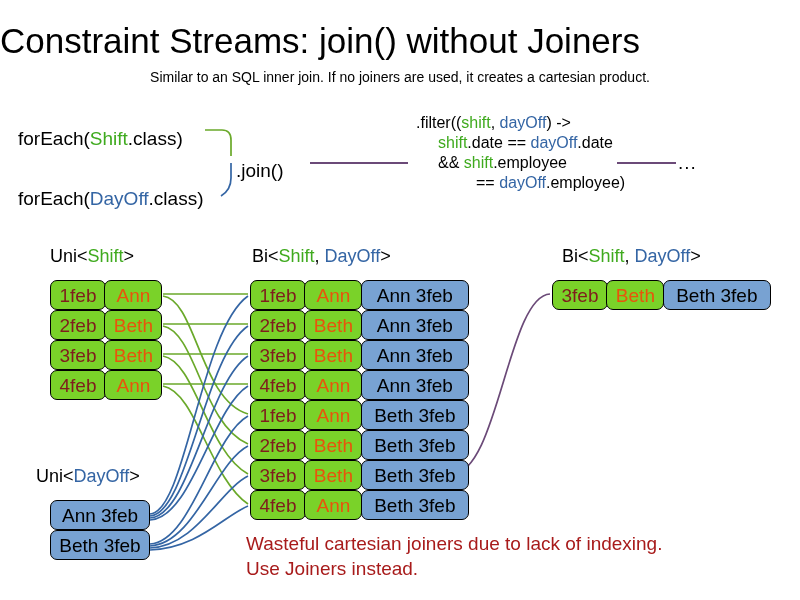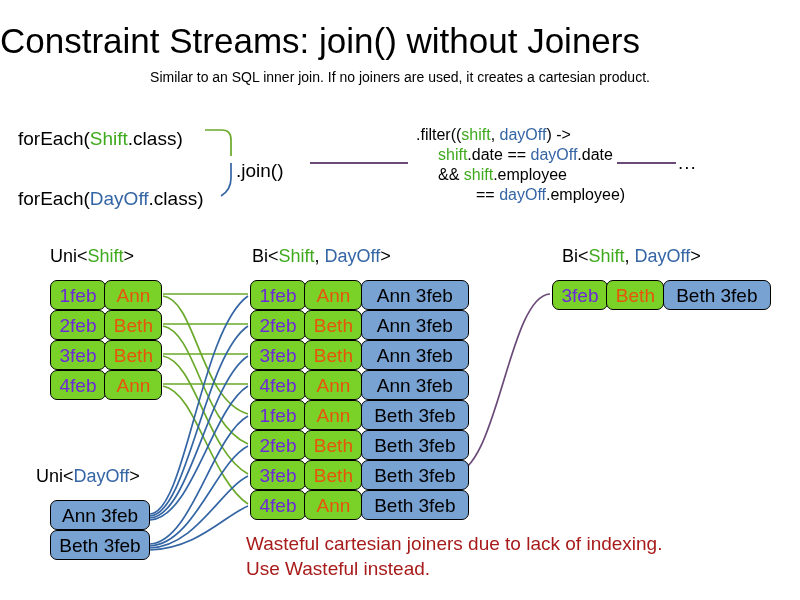--- a/index.html
+++ b/index.html
@@ -23,21 +23,21 @@
   }
 
   
   .code{font-size:19px;line-height:23px;white-space:nowrap;color:#000;margin-top:8px;}
   .code.small{font-size:16px;line-height:20px;}
   .shift{color:#3faa1e;}
   .dayoff{color:#3465a4;}
   #foreach-shift{left:18px;top:119px;}
   #foreach-dayoff{left:18px;top:179px;}
   #join-label{left:236px;top:151px;}
-  #filter-block{left:416px;top:117px;}
+  #filter-block{left:416px;top:105px;}
   #filter-l1{position:relative;}
   #filter-l2{position:relative;left:22px;}
   #filter-l3{position:relative;left:22px;}
   #filter-l4{position:relative;left:60px;}
   #ellipsis{left:678px;top:152px;font-size:19px;color:#000;letter-spacing:1px;}
 
   
   .caption{font-size:18px;line-height:22px;white-space:nowrap;color:#000;}
   #cap-uni-shift{left:50px;top:245px;}
   #cap-bi-mid{left:252px;top:245px;}
@@ -51,21 +51,21 @@
   .cell{
     box-sizing:border-box;
     border:1.6px solid #000000;border-radius:7px;
     display:flex;align-items:center;justify-content:center;
     font-size:19px;line-height:19px;
     margin-left:-1.6px;
   }
   .cell:first-child{margin-left:0;}
   .cell.green{background:#7ad229;}
   .cell.blue{background:#78a2d2;}
-  .cell.date{color:#6d28d9;width:56px;}
+  .cell.date{color:#7f1d1d;width:56px;}
   .cell.name{color:#e8540c;width:58px;}
   .cell.pair{color:#000000;width:108px;}
   .cell.pairwide{color:#000000;width:100px;}
 
   
   #warning{
     left:246px;top:531px;font-size:19px;line-height:25px;
     color:#a81b1b;white-space:nowrap;
   }
   #warn2{position:relative;}
@@ -205,16 +205,16 @@
   </div>
 
   <div class="card" style="left:552px;top:280px;">
     <div class="cell green date">3feb</div>
     <div class="cell green name">Beth</div>
     <div class="cell blue pair">Beth 3feb</div>
   </div>
 
   <div class="abs" id="warning">
     <div>Wasteful cartesian joiners due to lack of indexing.</div>
-    <div id="warn2">Use Wasteful instead.</div>
+    <div id="warn2">Use Joiners instead.</div>
   </div>
 
 </div>
 
 </body></html>

